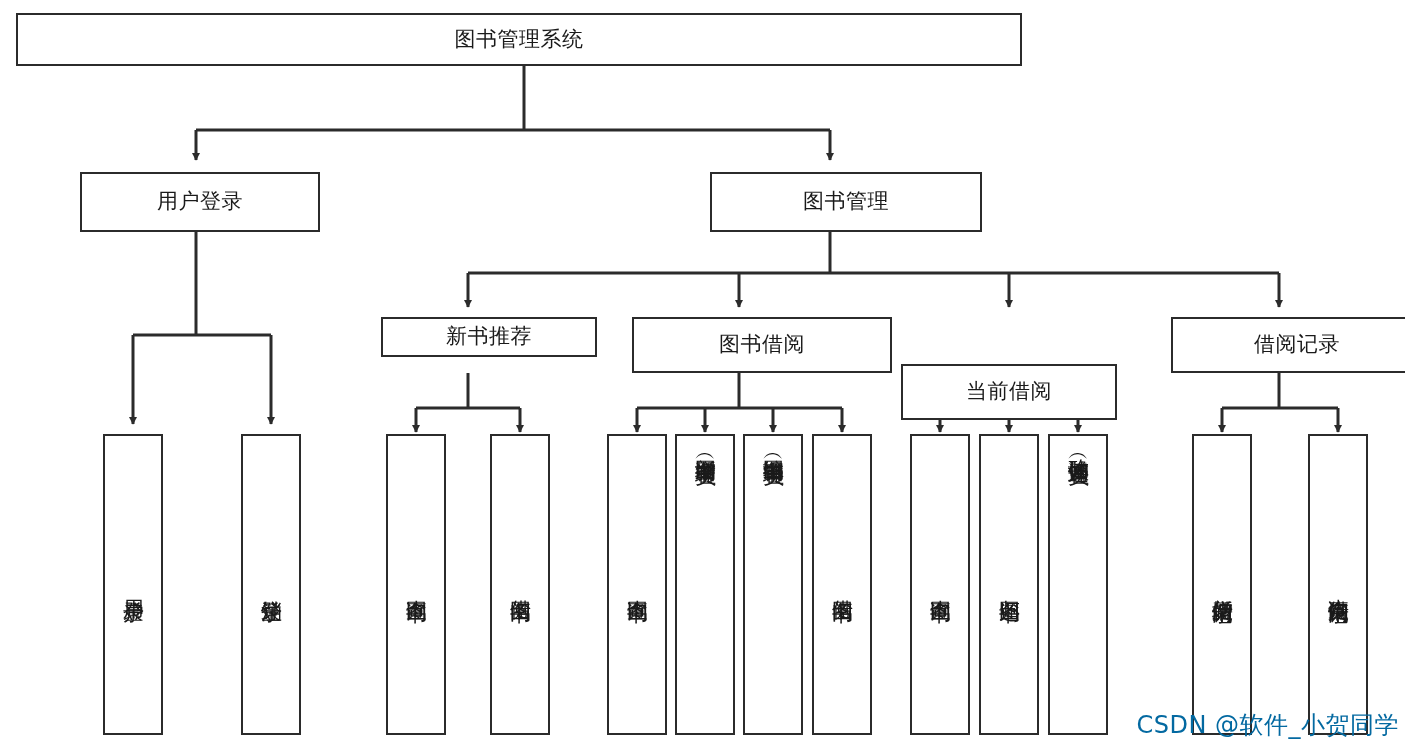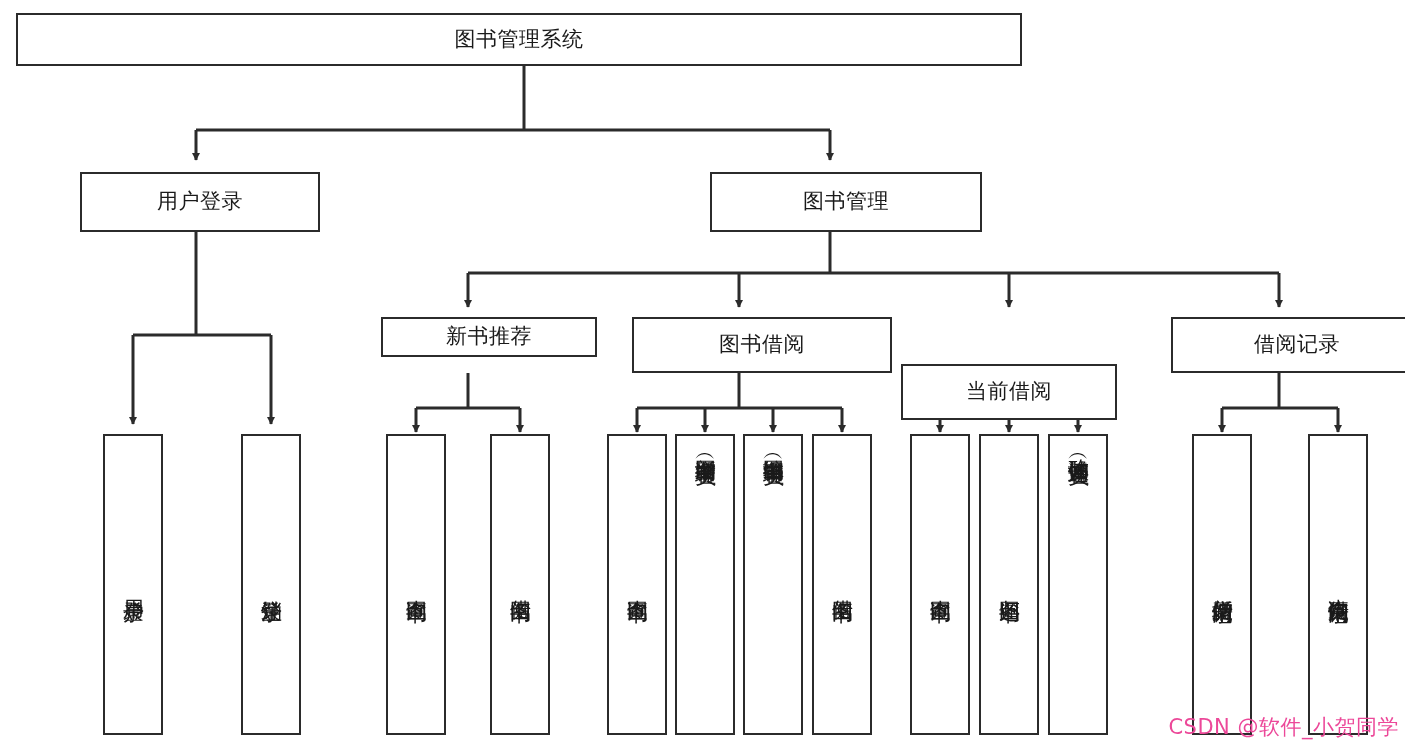--- a/index.html
+++ b/index.html
@@ -55,22 +55,22 @@
   .node.vert.top-aligned {
     justify-content: flex-start;
   }
   .node .lbl {
     display: block;
   }
   #watermark {
     position: absolute;
     right: 6px;
     bottom: 6px;
-    font-size: 21px;
-    color: #ec4899;
+    font-size: 24px;
+    color: #0369a1;
     letter-spacing: 0.5px;
     user-select: none;
     white-space: nowrap;
   }
 </style>
 </head>
 <body>
 
 <div id="canvas">
 

